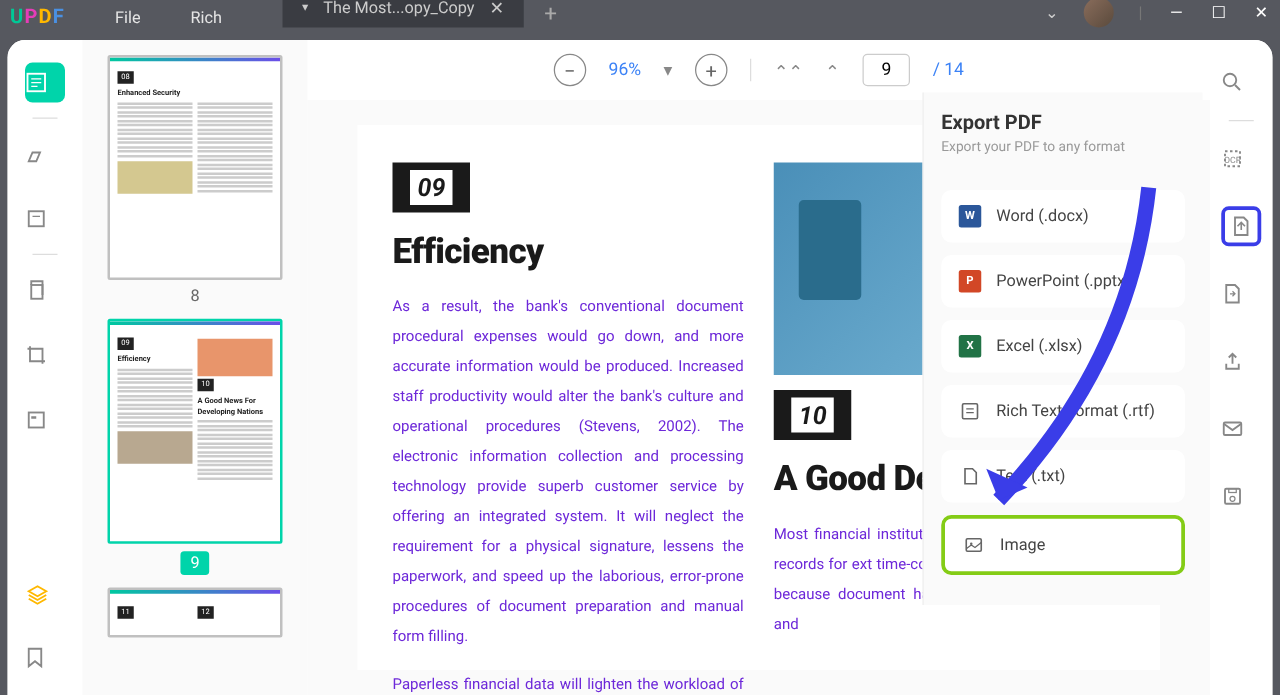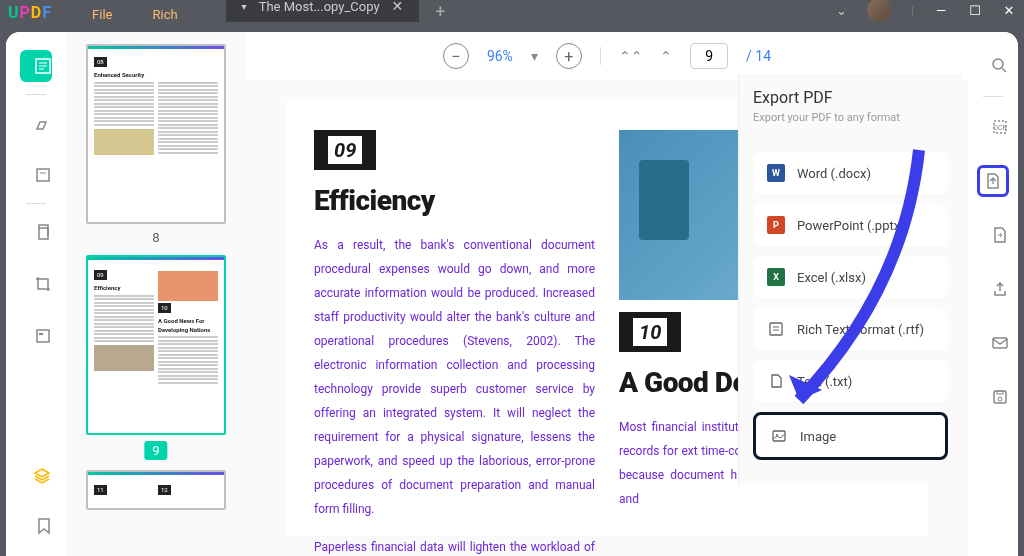--- a/index.html
+++ b/index.html
@@ -1,29 +1,29 @@
 <!DOCTYPE html>
 <html><head>
 <meta charset="utf-8">
 <style>
 *{margin:0;padding:0;box-sizing:border-box;font-family:-apple-system,BlinkMacSystemFont,"Segoe UI",Roboto,sans-serif}
 body{width:1024px;height:556px;background:#56585f;overflow:hidden;position:relative}
 .titlebar{height:22px;background:#56585f;display:flex;align-items:flex-end;padding:0 8px;color:#ccc;font-size:13px}
 .logo{font-weight:bold;font-size:16px;margin-right:40px;letter-spacing:1px}
 .logo .u{color:#00c896}.logo .p{color:#e63cb8}.logo .d{color:#ffb800}.logo .f{color:#4a90e2}
-.menu-item{margin-right:40px;color:#fdba74;cursor:pointer}
+.menu-item{margin-right:40px;color:#e5e5e5;cursor:pointer}
 .tab{background:#3a3c42;height:32px;display:flex;align-items:center;padding:0 16px;border-radius:6px 6px 0 0;gap:12px;margin-left:8px}
 .tab-close{cursor:pointer;font-size:14px}
 .tab-add{margin-left:16px;color:#aaa;font-size:18px;cursor:pointer}
 .titlebar-right{margin-left:auto;display:flex;align-items:center;gap:20px}
 .avatar{width:24px;height:24px;border-radius:50%;background:linear-gradient(135deg,#8a6d5c,#5a4a3c)}
 .win-btn{width:14px;height:14px;color:#fff;cursor:pointer;display:flex;align-items:center;justify-content:center}
 .app-body{position:absolute;top:32px;left:6px;right:6px;bottom:0;background:#fff;border-radius:14px 14px 0 0;display:flex;overflow:hidden}
 .left-rail{width:60px;background:#fff;display:flex;flex-direction:column;align-items:center;padding-top:18px;gap:20px}
-.rail-btn{width:32px;height:32px;display:flex;align-items:center;justify-content:flex-end;border-radius:6px;cursor:pointer;color:#888}
+.rail-btn{width:32px;height:32px;display:flex;align-items:center;justify-content:flex-start;border-radius:6px;cursor:pointer;color:#888}
 .rail-btn.active{background:#00d4aa;color:#fff}
 .rail-divider{width:20px;height:1px;background:#ddd;margin:-8px 0}
 .rail-bottom{margin-top:auto;margin-bottom:14px;display:flex;flex-direction:column;gap:18px;align-items:center}
 .thumbnails{width:180px;background:#fafafa;overflow-y:auto;padding:12px 20px}
 .thumb{width:140px;margin:0 auto 10px;cursor:pointer}
 .thumb-page{width:100%;height:180px;background:#fff;border:2px solid #c0c0c0;border-radius:2px;overflow:hidden;position:relative}
 .thumb-page.active{border:2px solid #00d4aa}
 .thumb-hdr{height:3px;background:linear-gradient(90deg,#00c8a0,#6b4ee8)}
 .thumb-content{padding:6px;font-size:4px;color:#666;line-height:1.4}
 .thumb-badge{background:#222;color:#fff;font-size:6px;padding:1px 3px;display:inline-block;margin:2px 0}
@@ -49,24 +49,24 @@
 .sec-num{background:#1a1a1a;color:#fff;display:inline-block;padding:8px 14px;margin-bottom:14px}
 .sec-num span{background:#fff;color:#1a1a1a;padding:2px 6px;font-size:20px;font-weight:bold;font-style:italic}
 .sec-title{font-size:28px;font-weight:900;color:#1a1a1a;margin-bottom:16px;letter-spacing:-0.5px}
 .sec-text{font-size:12px;color:#6d28d9;line-height:2.0;text-align:justify}
 .sec-img{width:100%;height:170px;background:linear-gradient(135deg,#4a8fb8,#7ab8d8);margin-bottom:12px;position:relative;overflow:hidden}
 .sec-img::before{content:"";position:absolute;left:20px;top:30px;width:50px;height:80px;background:#2a6c8c;border-radius:4px}
 .sec-img::after{content:"";position:absolute;right:30px;bottom:20px;width:60px;height:30px;background:#d4826b;border-radius:3px}
 .right-rail{width:50px;background:#fff;display:flex;flex-direction:column;align-items:center;padding-top:18px;gap:22px}
 .right-rail .rail-btn.boxed{border:3px solid #3a3de8;border-radius:6px;padding:4px}
 .export-panel{position:absolute;right:56px;top:42px;width:224px;background:#fafafa;padding:14px 14px;border-left:1px solid #eee}
-.exp-title{font-size:16px;font-weight:400;color:#333;margin-bottom:4px}
+.exp-title{font-size:16px;font-weight:700;color:#333;margin-bottom:4px}
 .exp-sub{font-size:11px;color:#999;margin-bottom:28px}
 .exp-item{background:#fff;border-radius:8px;padding:12px 14px;margin-bottom:10px;display:flex;align-items:center;gap:12px;cursor:pointer;font-size:13px;color:#444}
-.exp-item.boxed{border:3px solid #0f172a}
+.exp-item.boxed{border:3px solid #84cc16}
 .exp-icon{width:18px;height:18px;display:flex;align-items:center;justify-content:center}
 .arrow{position:absolute;right:80px;top:140px;width:200px;height:280px;pointer-events:none;z-index:10}
 .arrow svg{width:100%;height:100%}
 </style>
 </head>
 <body>
 
 <div class="titlebar">
   <span class="logo"><span class="u">U</span><span class="p">P</span><span class="d">D</span><span class="f">F</span></span>
   <span class="menu-item">File</span>

